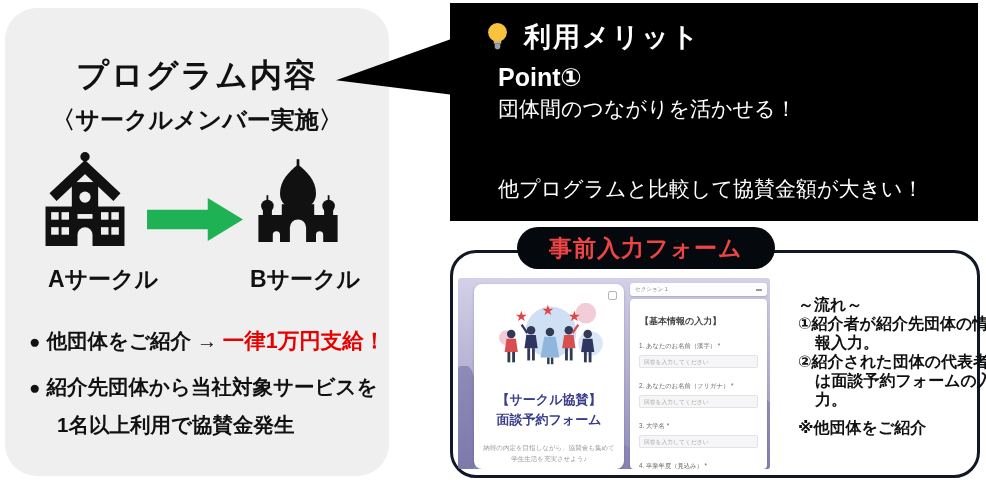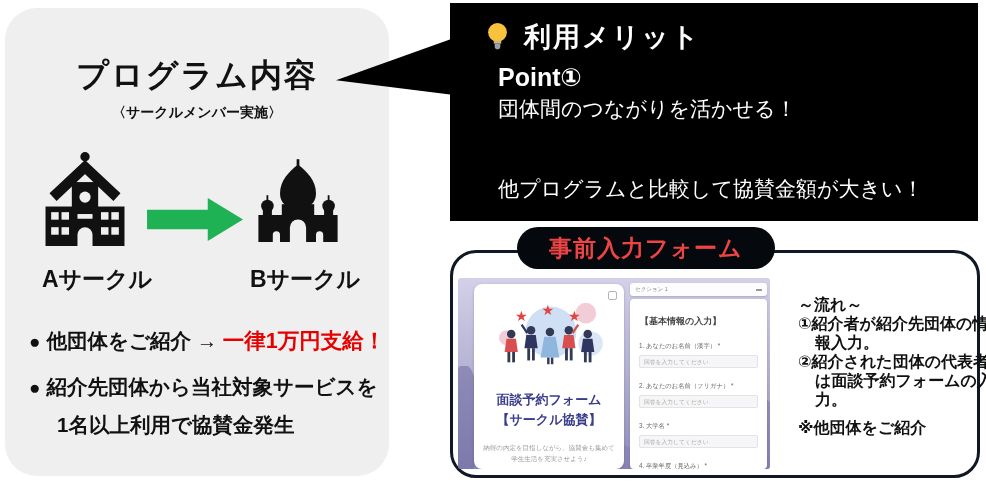--- a/index.html
+++ b/index.html
@@ -6,25 +6,25 @@
   html,body { background:#ffffff; }
   body { font-family:"Liberation Sans","DejaVu Sans",sans-serif; }
   .canvas { position:relative; width:986px; height:484px; background:#ffffff; overflow:hidden; }
 
   
   .left-panel { position:absolute; left:5px; top:8px; width:384px; height:468px;
     background:#efeff0; border-radius:32px; }
   .program-title { position:absolute; top:46px; left:0; width:100%; text-align:center;
     font-size:32px; font-weight:800; color:#111; letter-spacing:2px; white-space:nowrap; }
   .program-subtitle { position:absolute; top:96px; left:0; width:100%; text-align:center;
-    font-size:14px; font-weight:700; color:#111; white-space:nowrap; }
+    font-size:24px; font-weight:700; color:#111; white-space:nowrap; }
   .school-icon { position:absolute; left:33px; top:142px; }
   .arrow-icon { position:absolute; left:142px; top:188px; }
   .palace-icon { position:absolute; left:248px; top:142px; }
-  .label-a { position:absolute; left:4px; top:256px; width:176px; text-align:center;
+  .label-a { position:absolute; left:10px; top:256px; width:176px; text-align:center;
     font-size:23px; font-weight:800; color:#111; white-space:nowrap; }
   .label-b { position:absolute; left:210px; top:256px; width:180px; text-align:center;
     font-size:23px; font-weight:800; color:#111; white-space:nowrap; }
   .bullets { position:absolute; left:24px; top:318px; color:#111; }
   .bullet-line { font-size:20.5px; font-weight:700; white-space:nowrap; margin-bottom:18px; }
   .bullet-glyph { font-size:19px; margin-right:6px; }
   .bullet-red { color:#e60000; font-weight:800; font-size:21.5px; }
   .bullet-cont { padding-left:28px; font-size:20.5px; font-weight:700; white-space:nowrap; }
 
   
@@ -209,22 +209,22 @@
             <rect x="82" y="51" width="3" height="13" fill="#333a56"></rect>
           </g>
           <g>
             <circle cx="101" cy="36" r="4.5" fill="#333a56"></circle>
             <path d="M96 41 h10 l2 14 h-14 z" fill="#2f3561"></path>
             <rect x="97" y="55" width="3" height="11" fill="#333a56"></rect>
             <rect x="102" y="55" width="3" height="11" fill="#333a56"></rect>
           </g>
         </svg>
         <div class="card-title">
+          <div>【サークル協賛】</div>
           <div>面談予約フォーム</div>
-          <div>【サークル協賛】</div>
         </div>
         <div class="card-note">
           <div>納得の内定を目指しながら、協賛金も集めて</div>
           <div>学生生活を充実させよう♪</div>
         </div>
       </div>
 
       <div class="card-right">
         <div class="section-bar">
           <span class="section-label">セクション 1</span>

